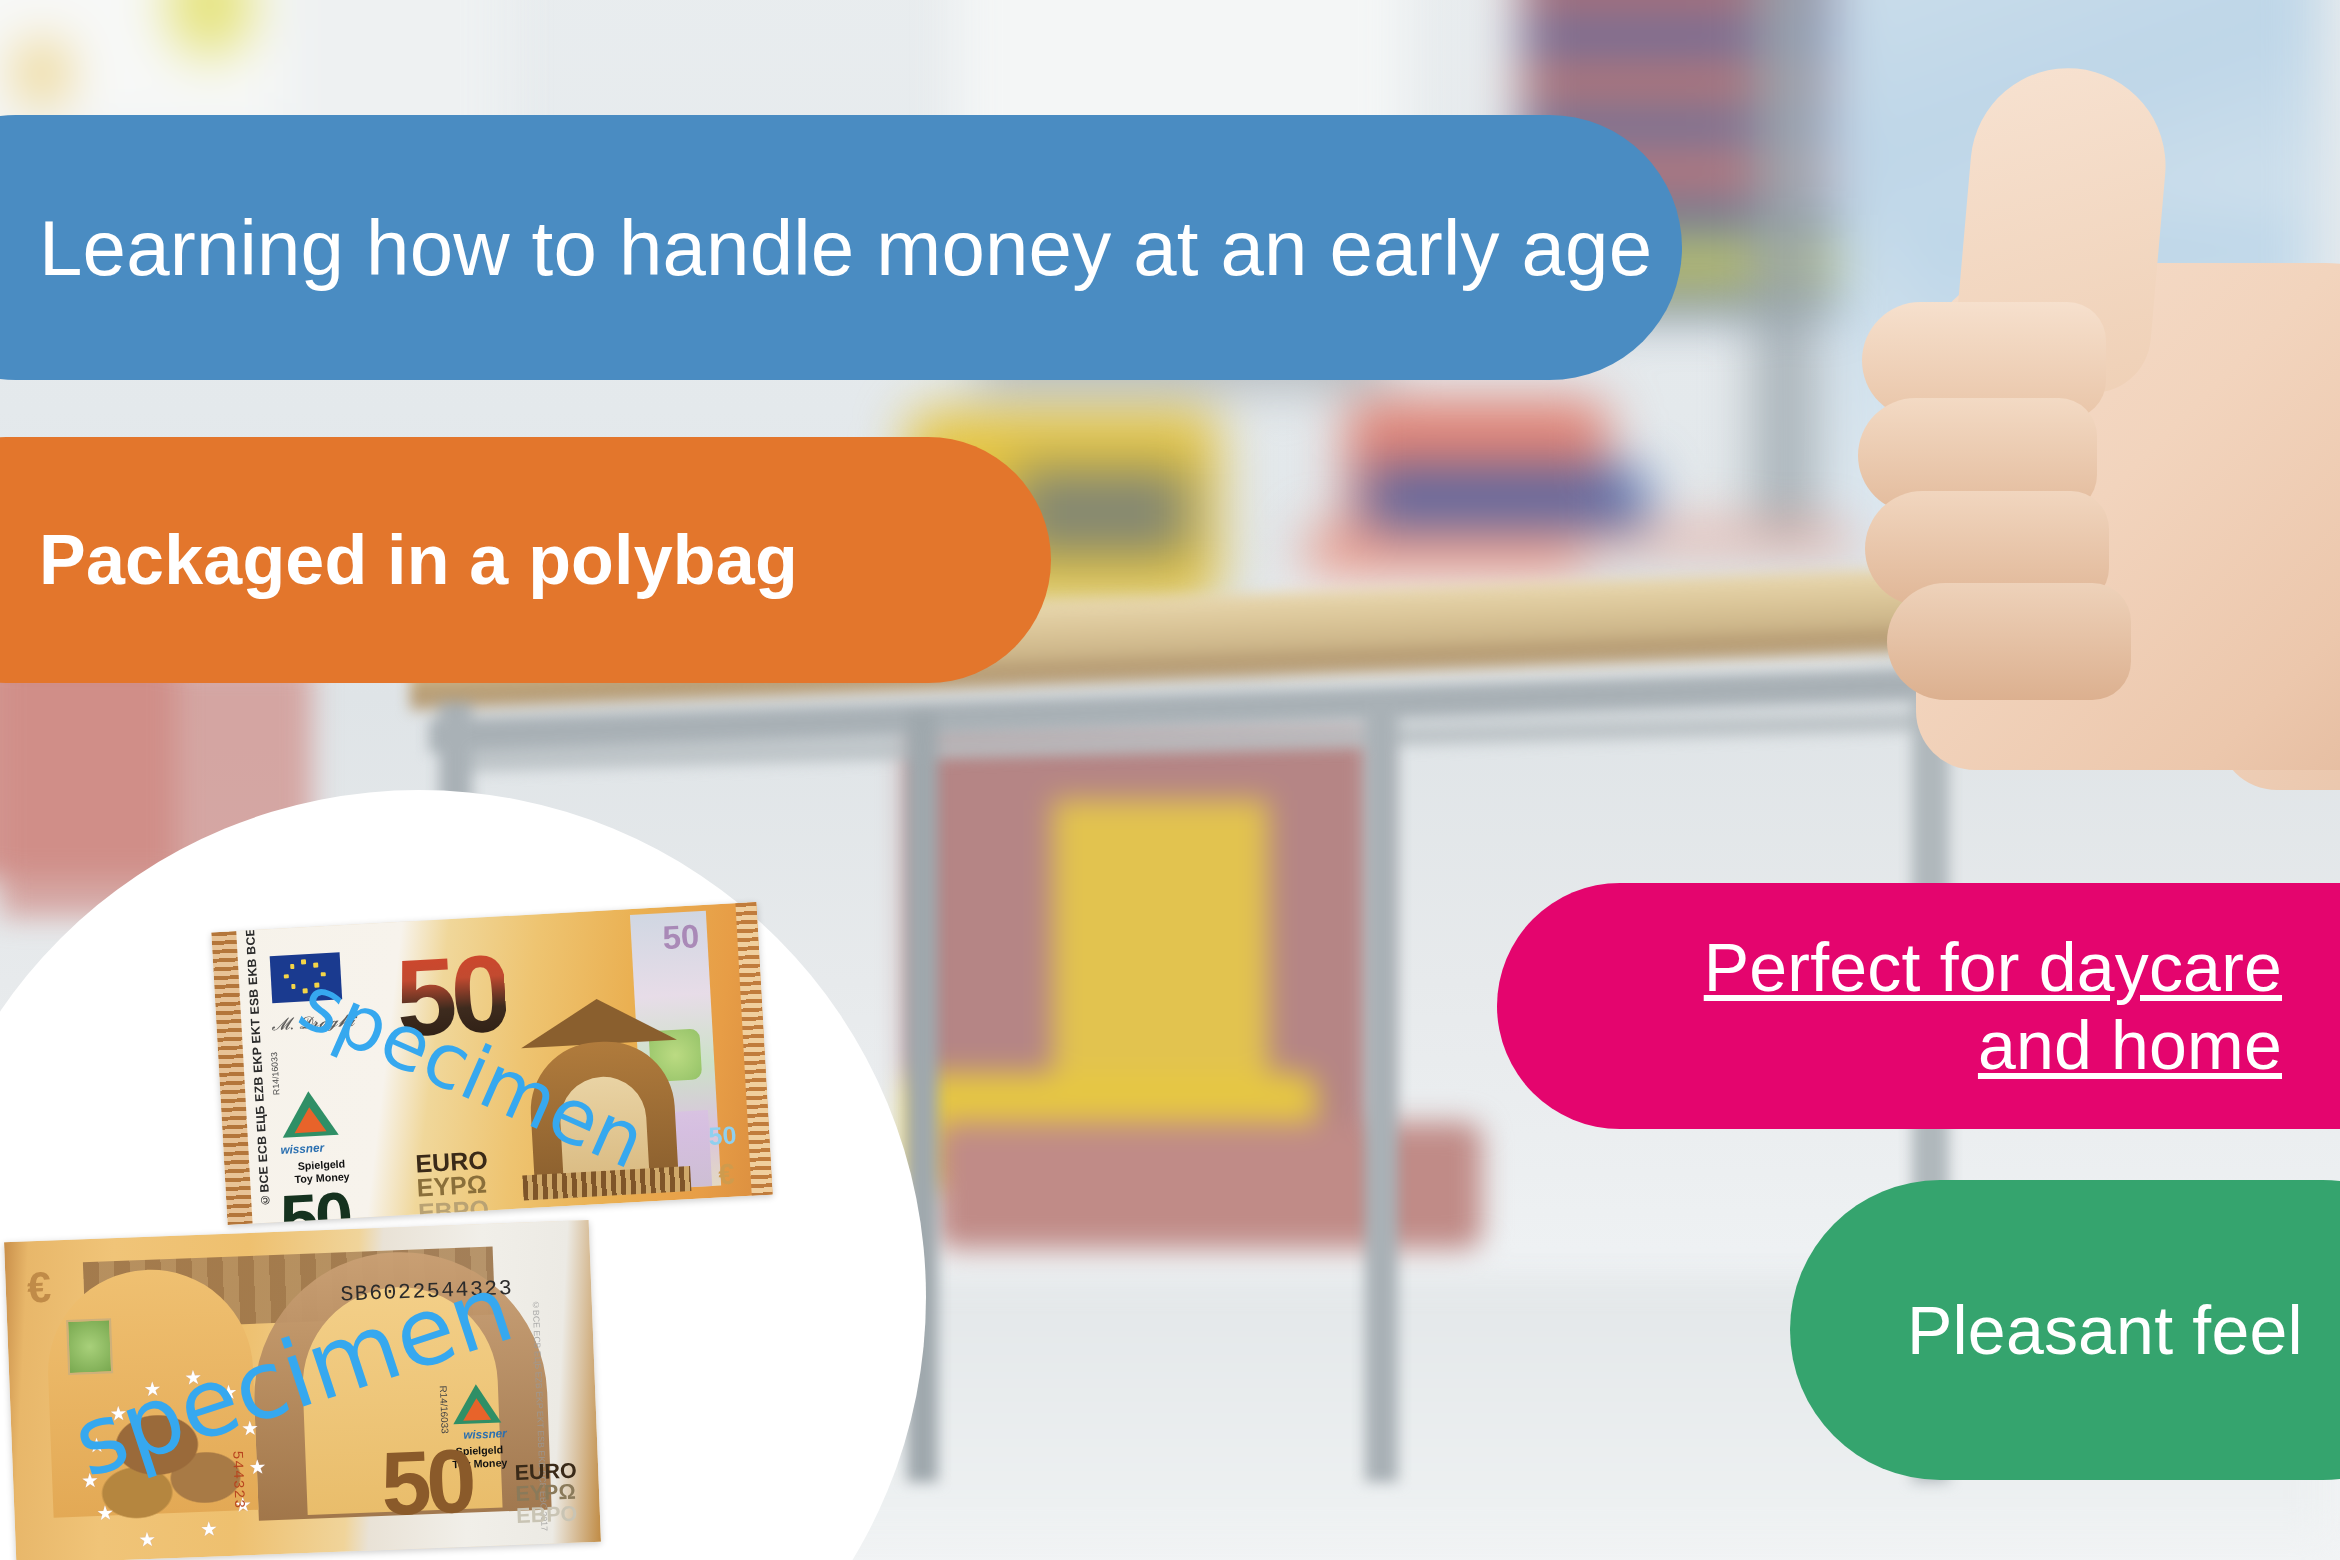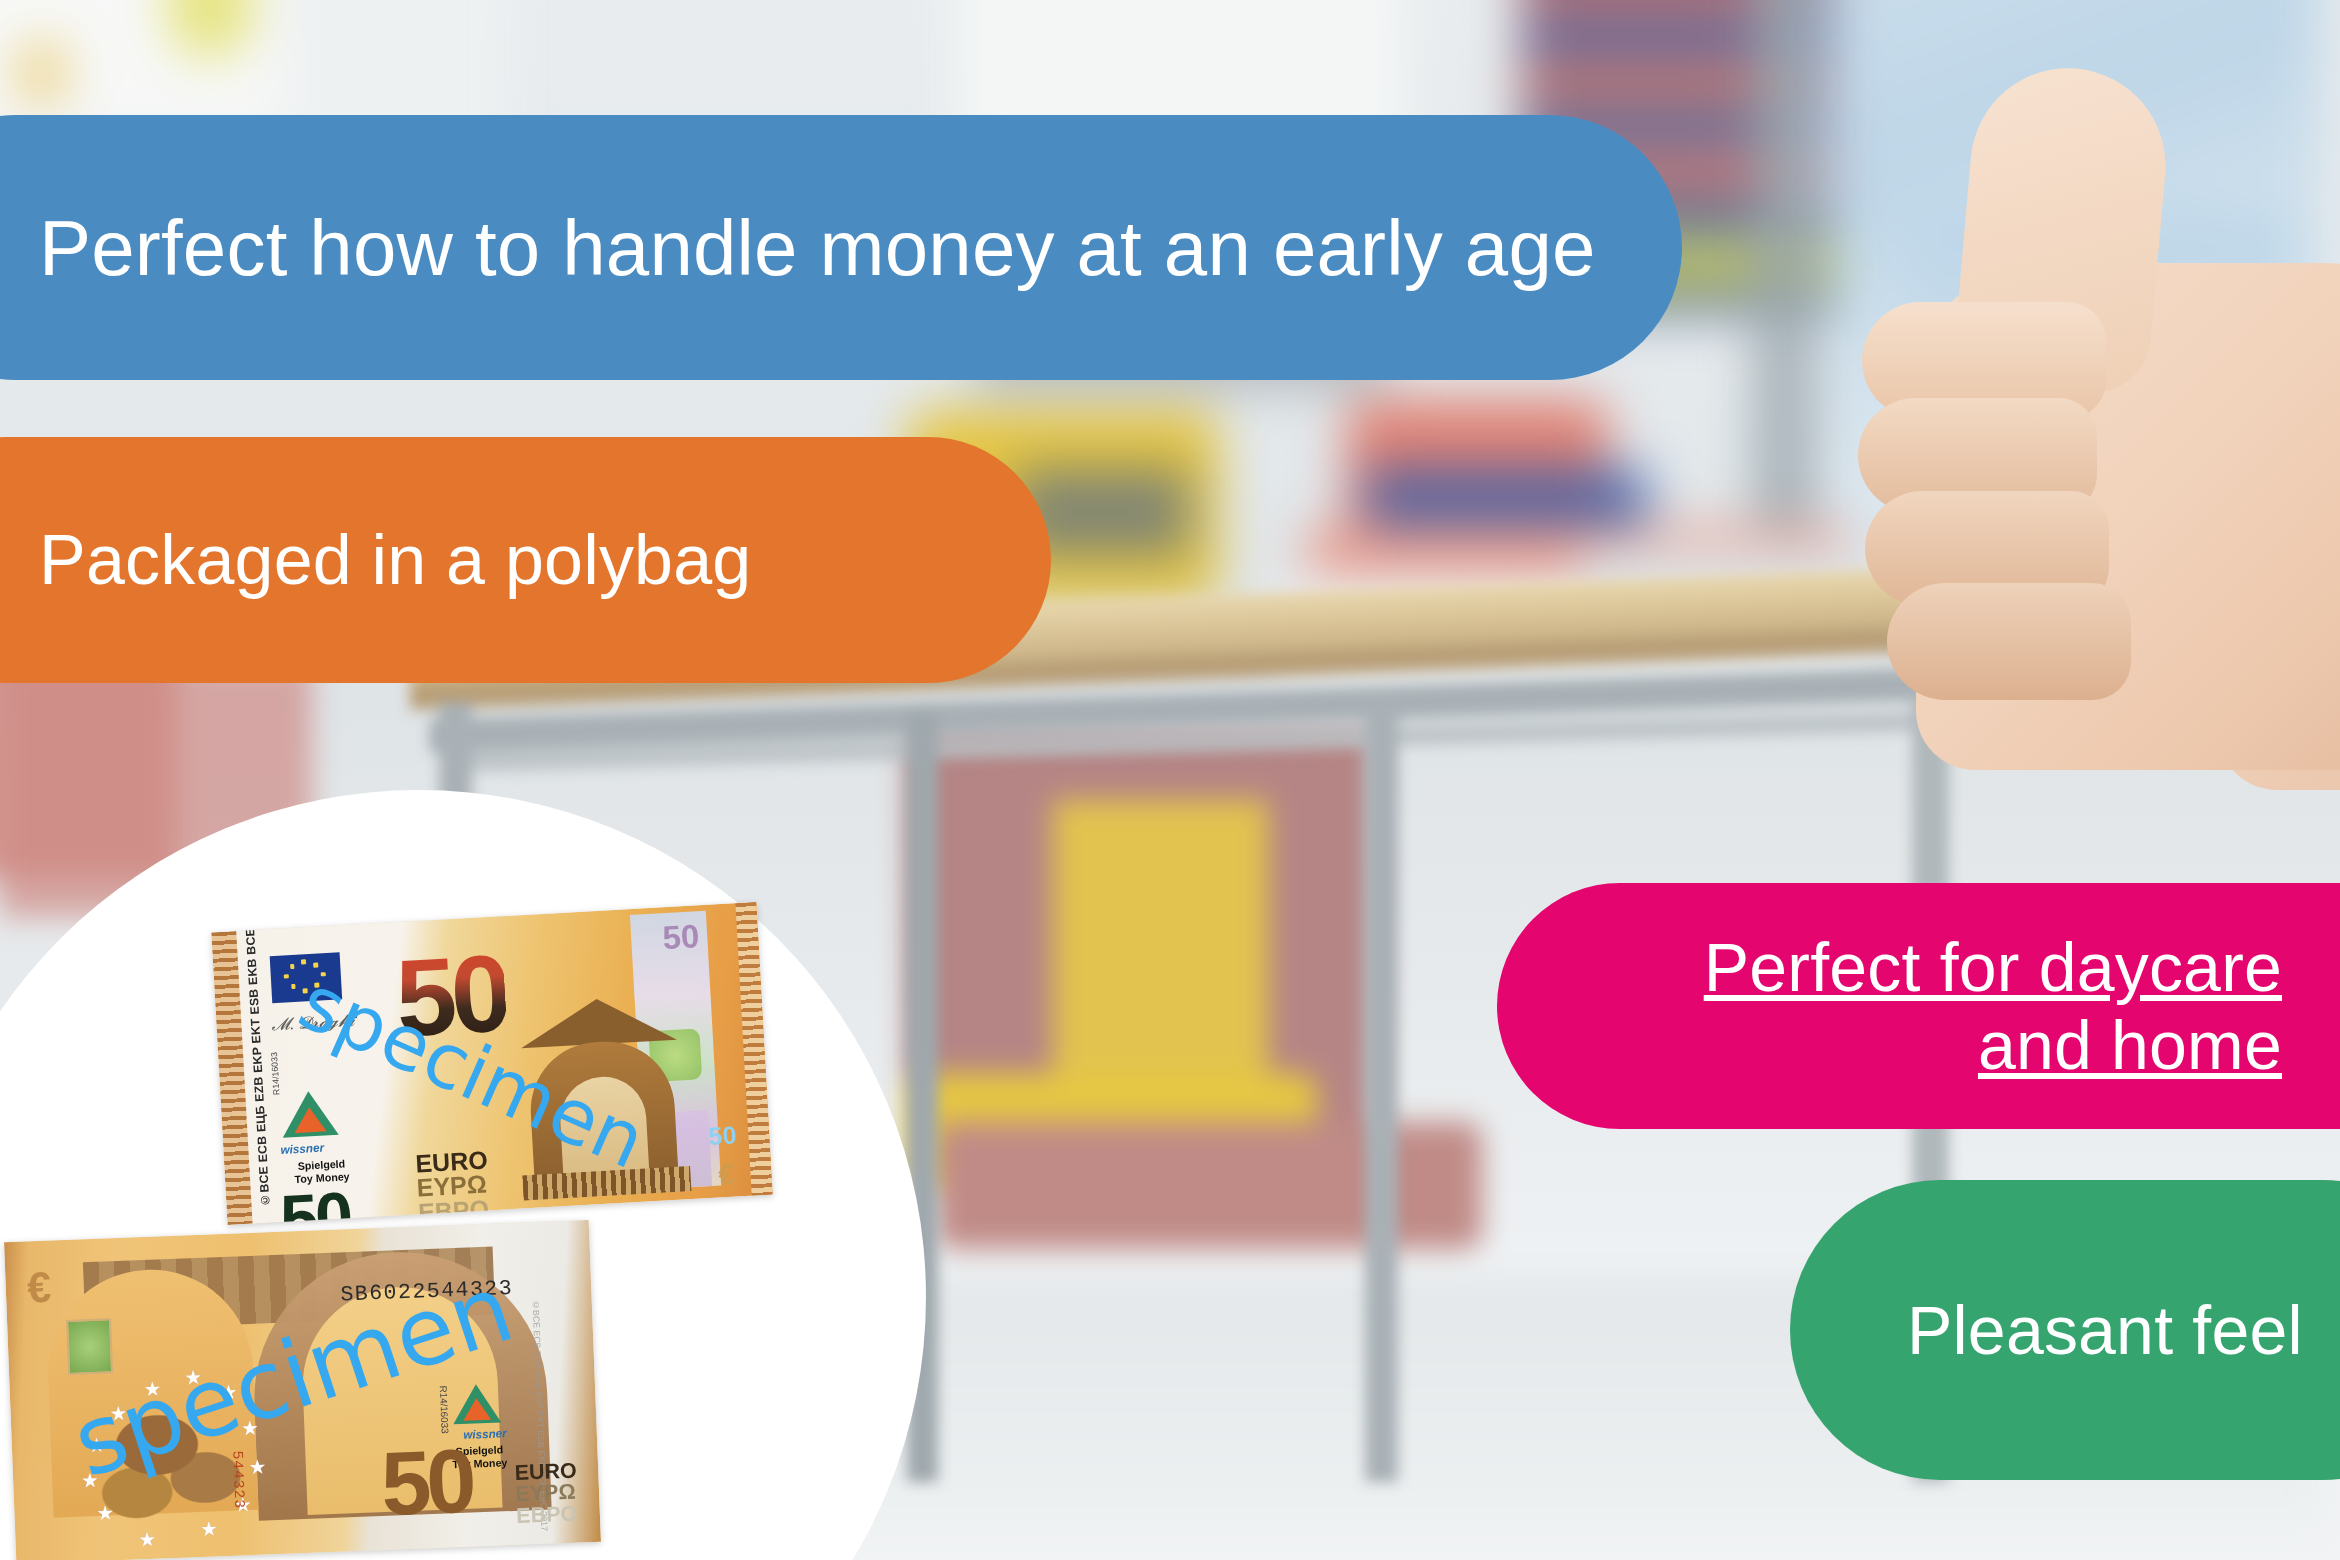--- a/index.html
+++ b/index.html
@@ -243,21 +243,21 @@
     background:#4a8cc2;border-radius:133px;
     padding-left:156px;box-sizing:border-box;
   }
   .pill-blue .pill-text{font-size:78px;line-height:84px;}
 
   .pill-orange{
     left:-117px;top:437px;width:1168px;height:246px;
     background:#e3762c;border-radius:123px;
     padding-left:156px;box-sizing:border-box;
   }
-  .pill-orange .pill-text{font-size:70px;line-height:76px;}
+  .pill-orange .pill-text{font-size:70px;line-height:76px;font-weight:bold;}
 
   .pill-pink{
     left:1497px;top:883px;width:961px;height:246px;
     background:#e4056e;border-radius:123px;
     padding-right:176px;box-sizing:border-box;
     justify-content:flex-end;text-align:right;
   }
   .pill-pink .pill-text{font-size:68px;line-height:78px;text-decoration:underline;}
 
   .pill-green{
@@ -425,21 +425,21 @@
     <div class="nb-euro-txt">
       <div class="nb-e1">EURO</div>
       <div class="nb-e2">EYPΩ</div>
       <div class="nb-e3">EBPO</div>
     </div>
 
     <div class="specimen spec-bot">specimen</div>
   </div>
 
   <div class="pill pill-blue">
-    <span class="pill-text">Perfect how to handle money at an early age</span>
+    <span class="pill-text">Learning how to handle money at an early age</span>
   </div>
 
   <div class="pill pill-orange">
     <span class="pill-text">Packaged in a polybag</span>
   </div>
 
   <div class="pill pill-pink">
     <span class="pill-text">Perfect for daycare
 and home</span>
   </div>

